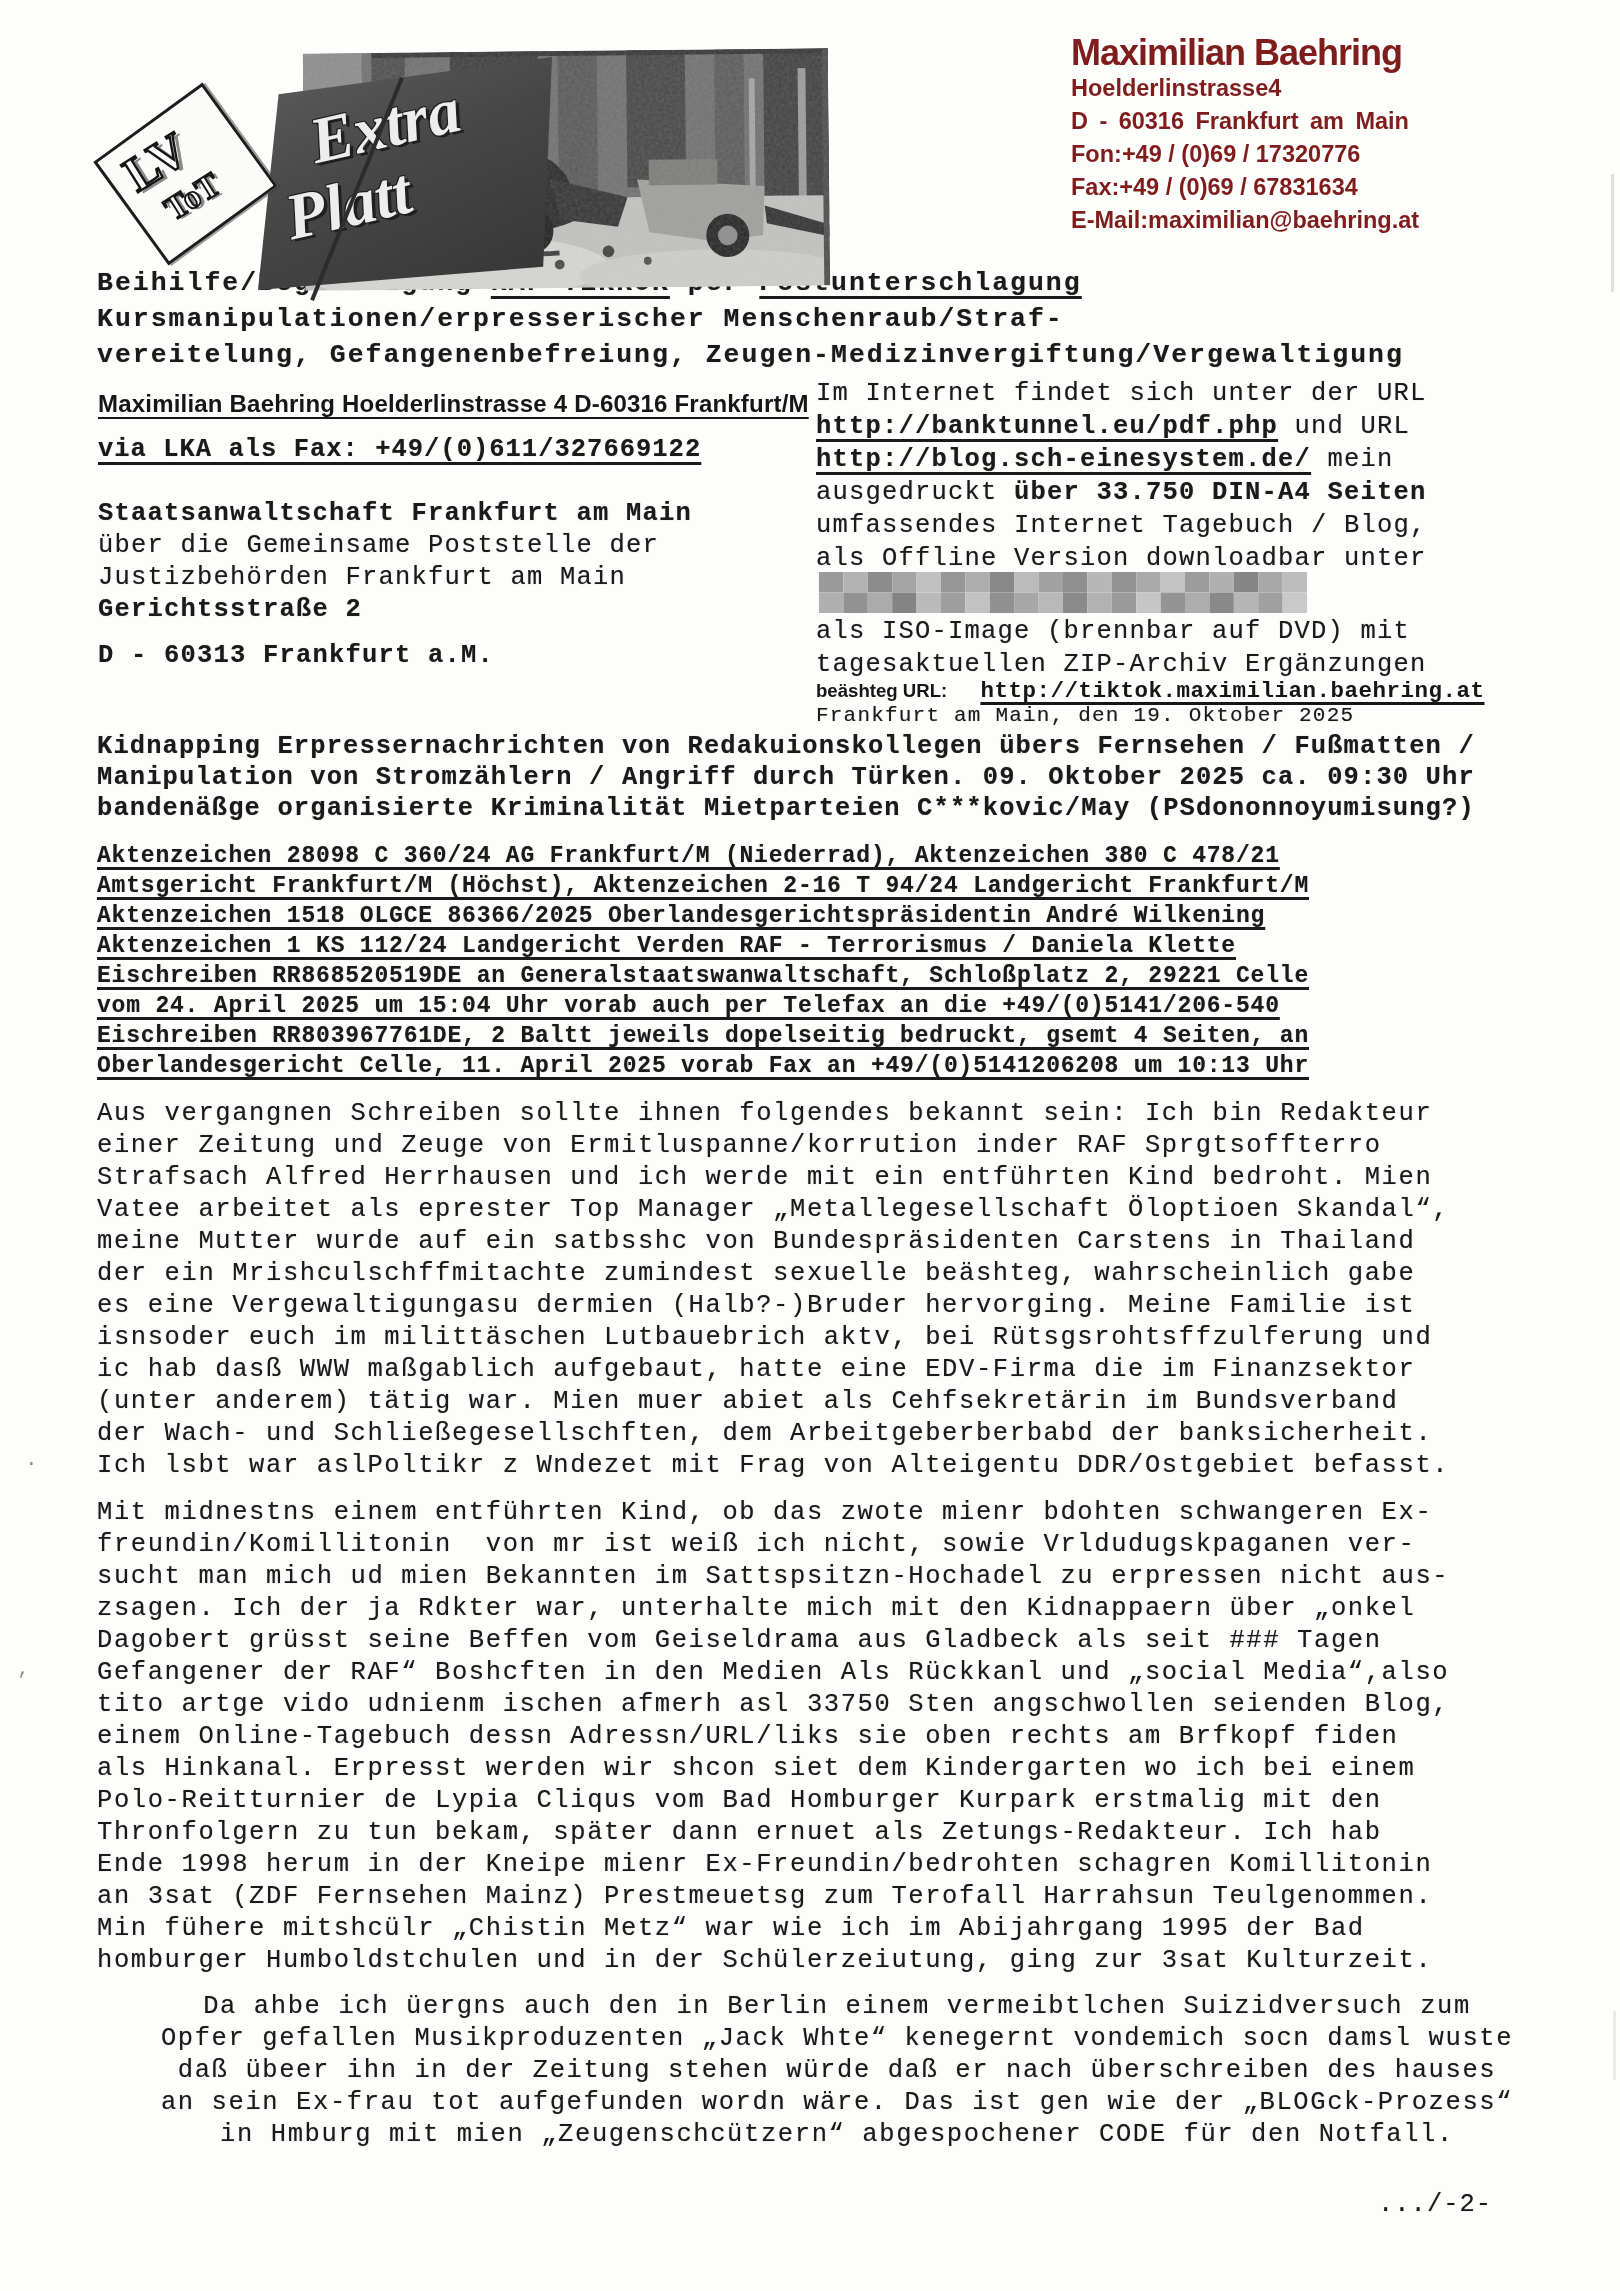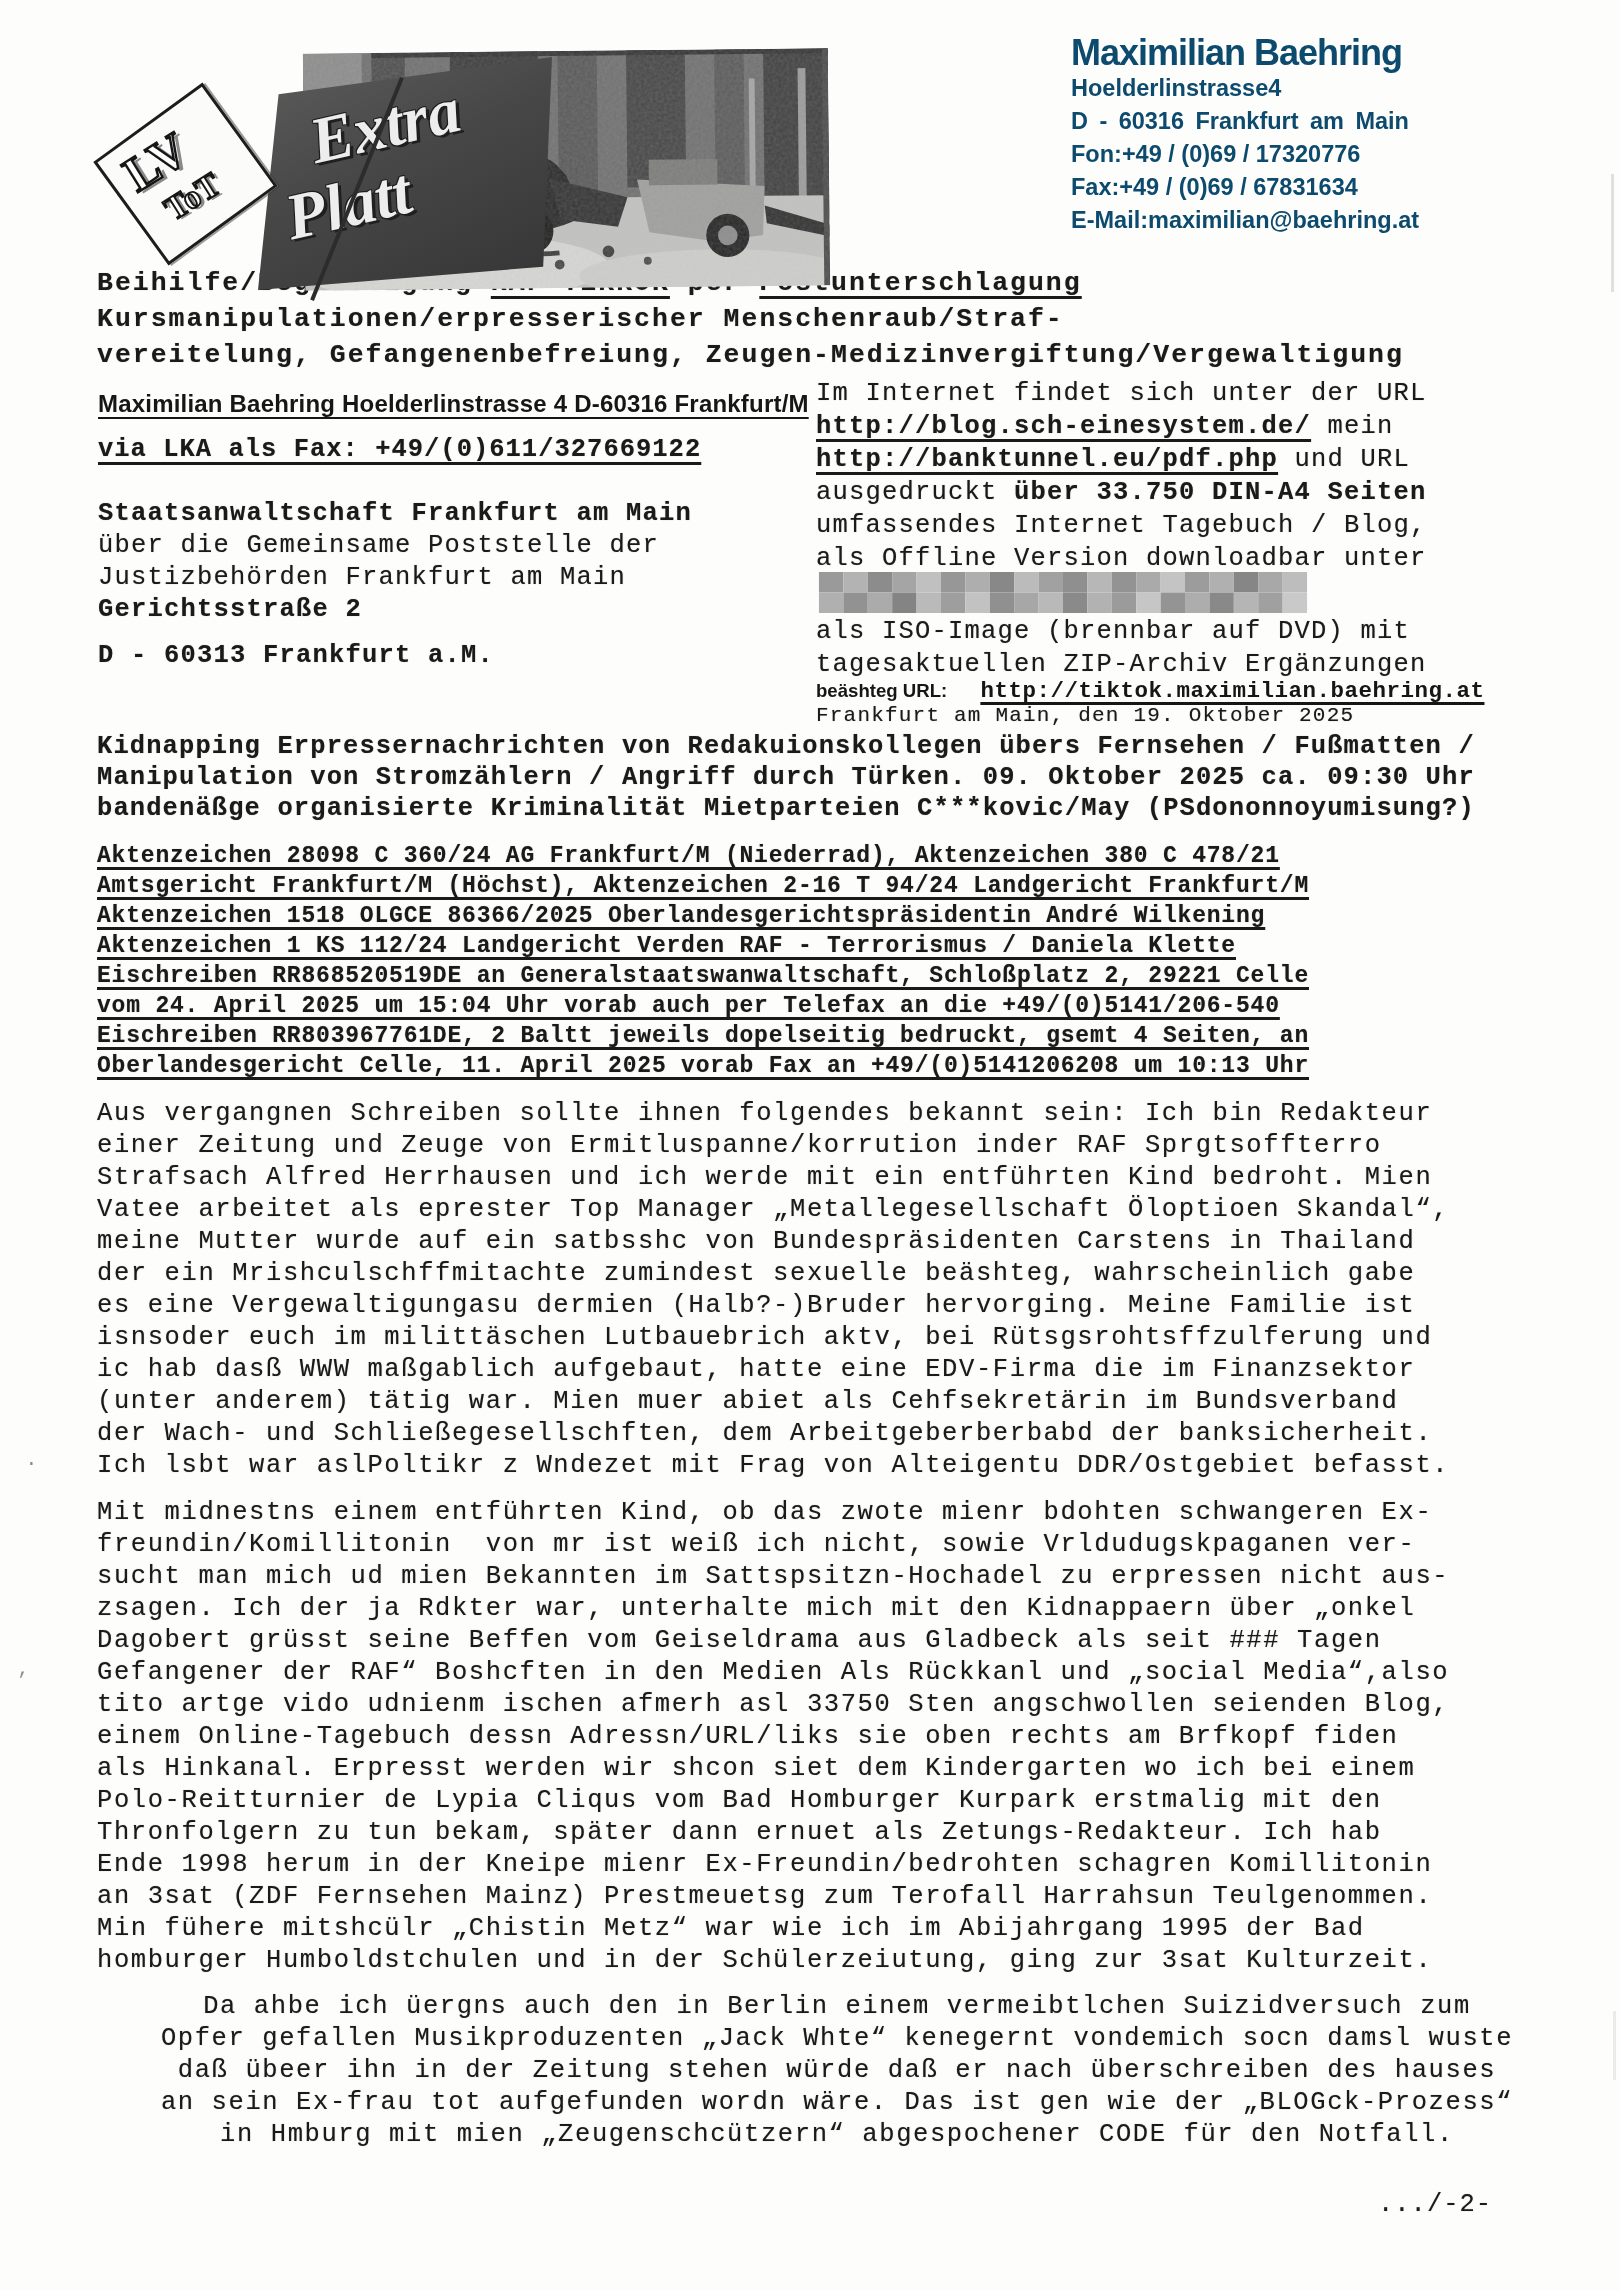--- a/index.html
+++ b/index.html
@@ -35,21 +35,21 @@
     position:absolute;left:355px;top:69px;width:3.9px;height:240px;
     background:#2c2c2c;transform:rotate(22deg);z-index:3;
   }
   .lv-placard{
     position:absolute;left:118px;top:110px;width:129px;height:122px;z-index:4;
     background:#fbfbf9;border:3.9px solid #1d1d1d;transform:rotate(-36deg);
     box-shadow:2px 2px 0 rgba(60,60,60,.5);
   }
   
   .letterhead{position:absolute;left:1071px;top:33px;width:459px;
-    font-family:"Liberation Sans","DejaVu Sans",sans-serif;color:#0c4a6e;}
+    font-family:"Liberation Sans","DejaVu Sans",sans-serif;color:#7f1d1d;}
   .lh-name{font-size:36px;font-weight:800;letter-spacing:-1px;line-height:39px;}
   .lh-row{display:flex;font-size:23.5px;font-weight:700;line-height:33px;}
   .lh-row.single{justify-content:flex-start;word-spacing:4.9px;}
 
   
   .subject{position:absolute;left:97px;top:265px;width:1470px;font-size:26.5px;font-weight:bold;
     letter-spacing:2px;line-height:36px;}
 
   
   .sender-line{position:absolute;left:98px;top:390px;
@@ -201,22 +201,22 @@
     <div class="b">Staatsanwaltschaft Frankfurt am Main</div>
     <div>über die Gemeinsame Poststelle der</div>
     <div>Justizbehörden Frankfurt am Main</div>
     <div class="b">Gerichtsstraße 2</div>
     <div class="gap"></div>
     <div class="b">D - 60313 Frankfurt a.M.</div>
   </div>
 
   <div class="inet inet-1 tw soft">
     <div>Im Internet findet sich unter der URL</div>
+    <div><span class="b u">http://banktunnel.eu/pdf.php</span><span> und URL</span></div>
     <div><span class="b u">http://blog.sch-einesystem.de/</span><span> mein</span></div>
-    <div><span class="b u">http://banktunnel.eu/pdf.php</span><span> und URL</span></div>
     <div><span>ausgedruckt </span><span class="b">über 33.750 DIN-A4 Seiten</span></div>
     <div>umfassendes Internet Tagebuch / Blog,</div>
     <div>als Offline Version downloadbar unter</div>
   </div>
 
   <div class="redacted">
     <svg width="490" height="41" viewBox="0 0 500 42" xmlns="http://www.w3.org/2000/svg">
       <rect x="0" y="0" width="25" height="21" fill="#9a9a9a"></rect>
         <rect x="25" y="0" width="25" height="21" fill="#b3b3b3"></rect>
         <rect x="50" y="0" width="25" height="21" fill="#8c8c8c"></rect>

